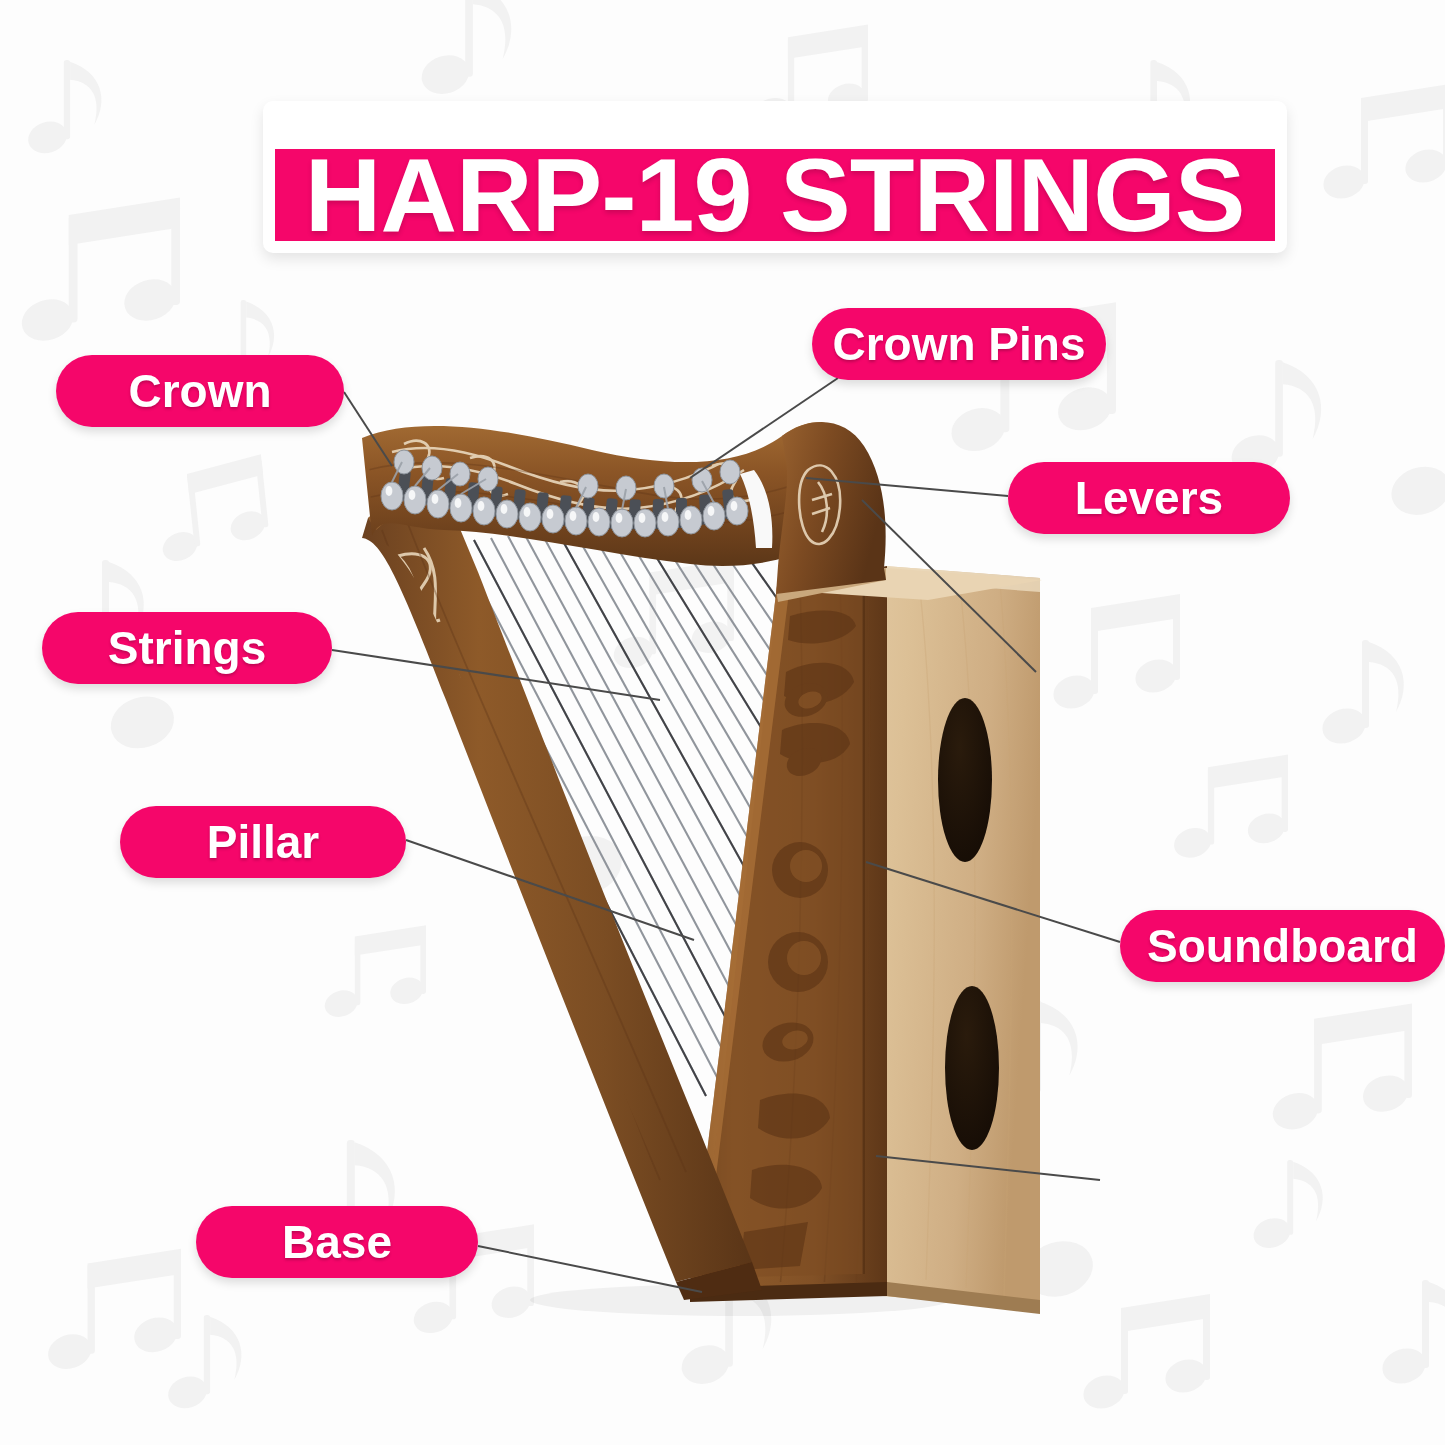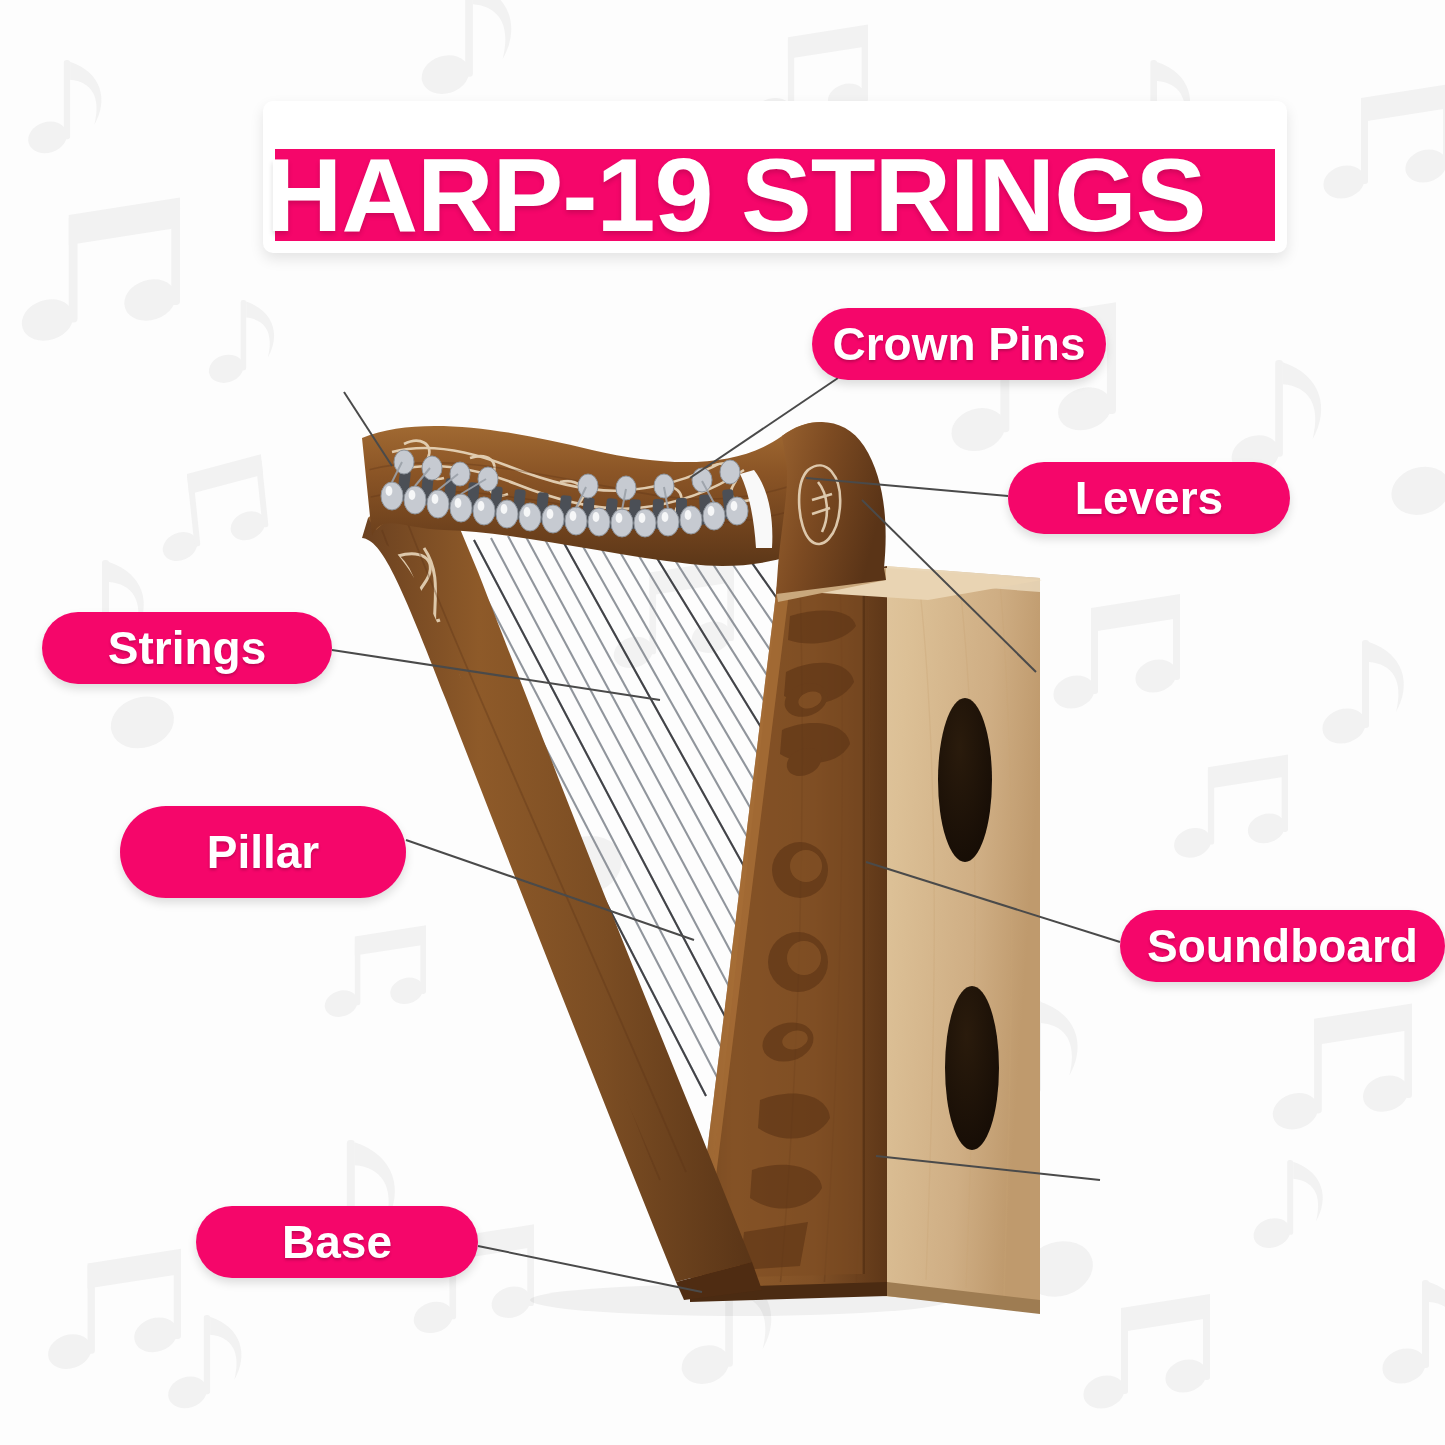--- a/index.html
+++ b/index.html
@@ -17,21 +17,21 @@
 
   
   .title-frame{
     position:absolute;left:263px;top:101px;width:1024px;height:152px;
     background:#ffffff;border-radius:10px;
     box-shadow:0 6px 14px rgba(0,0,0,0.10);
   }
   .title-banner{
     position:absolute;left:12px;top:12px;right:12px;bottom:12px;
     background:#f5066a;
-    display:flex;align-items:center;justify-content:flex-start;margin-top:36px;
+    display:flex;align-items:center;justify-content:center;margin-top:36px;
   }
   .title-text{
     font-family:"Liberation Sans", sans-serif;
     font-weight:bold;
     font-size:104px;
     line-height:1;
     color:#ffffff;
     letter-spacing:-1px;
     transform:scaleX(1.02);
     white-space:nowrap;
@@ -62,21 +62,21 @@
     line-height:1;
     white-space:nowrap;
     text-shadow:0 2px 3px rgba(0,0,0,0.22);
   }
   
   .p-crown     {left:56px;  top:355px;  width:288px; height:72px;}
   .p-tuning    {left:812px; top:308px;  width:294px; height:72px;}
   .p-levers    {left:1008px;top:462px;  width:282px; height:72px;justify-content:center;}
   .p-shoulder  {left:1014px;top:672px;  width:290px; height:72px;}
   .p-strings   {left:42px;  top:612px;  width:290px; height:72px;}
-  .p-pillar    {left:120px; top:806px;  width:286px; height:92px;text-align:right;}
+  .p-pillar    {left:120px; top:806px;  width:286px; height:72px;text-align:right;}
   .p-soundboard{left:1120px;top:910px;  width:325px; height:72px;}
   .p-soundbox  {left:1100px;top:1148px; width:295px; height:72px;}
   .p-base      {left:196px; top:1206px; width:282px; height:72px;}
 </style>
 </head>
 <body>
 
 <div id="stage">
 
   <svg id="bg-notes" viewBox="0 0 1445 1445" xmlns="http://www.w3.org/2000/svg" aria-hidden="true">
@@ -449,20 +449,23 @@
       <line x1="478" y1="1246" x2="702" y2="1292"></line>
     </g>
   </svg>
 
   <div class="title-frame">
     <div class="title-banner">
       <div class="title-text">HARP-19 STRINGS</div>
     </div>
   </div>
 
+  <div class="pill p-crown">
+    <span>Crown</span>
+  </div>
   <div class="pill p-tuning">
     <span>Crown Pins</span>
   </div>
   <div class="pill p-levers">
     <span>Levers</span>
   </div>
   <div class="pill p-strings">
     <span>Strings</span>
   </div>
   <div class="pill p-pillar">

